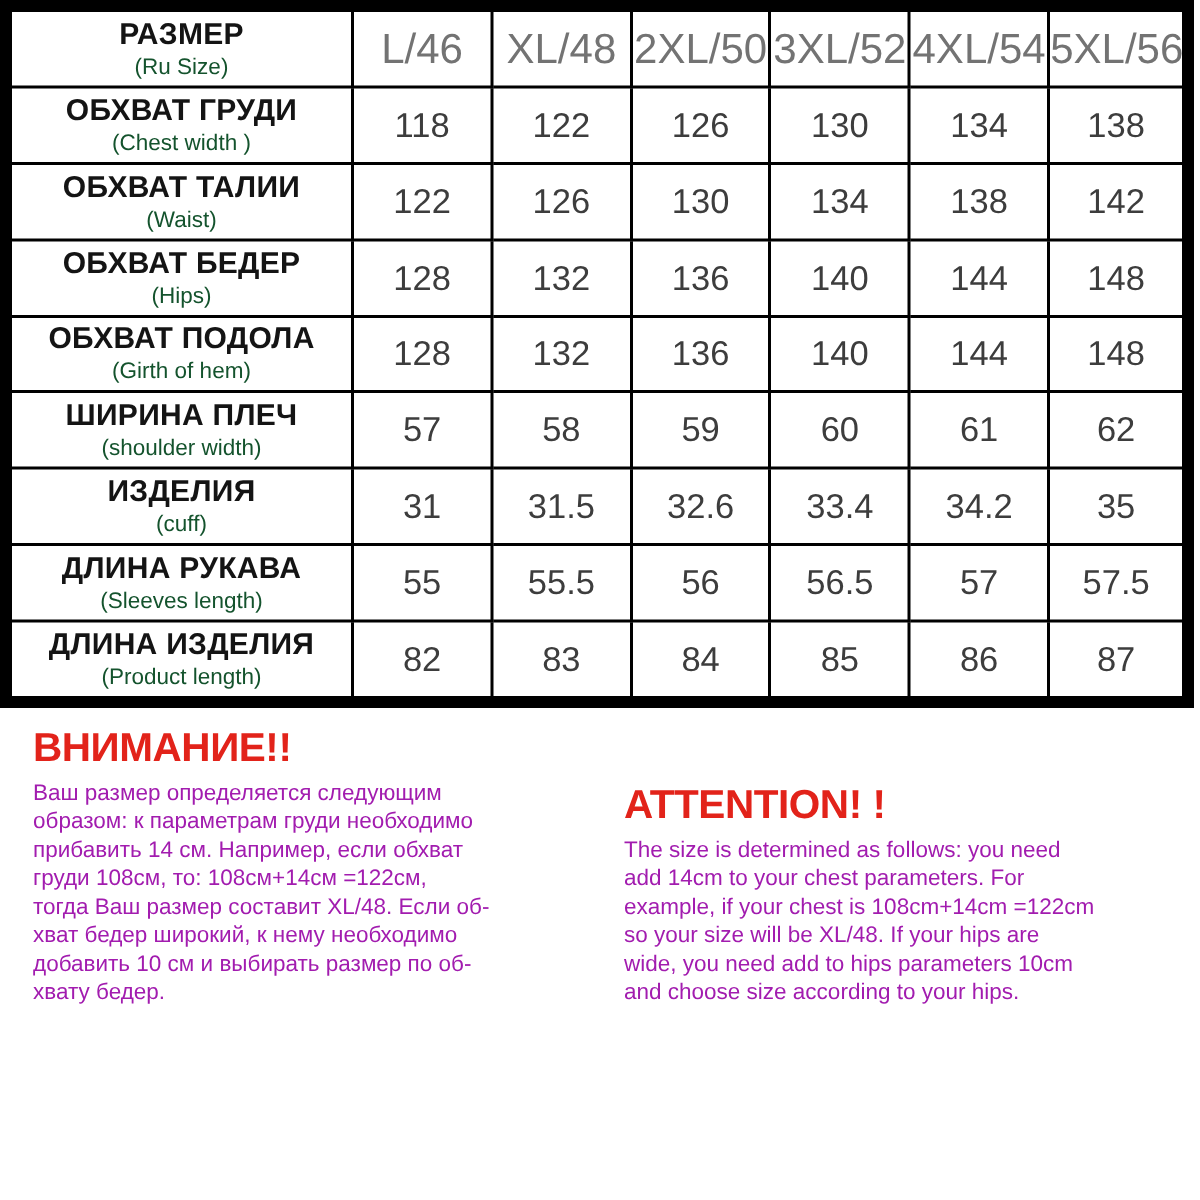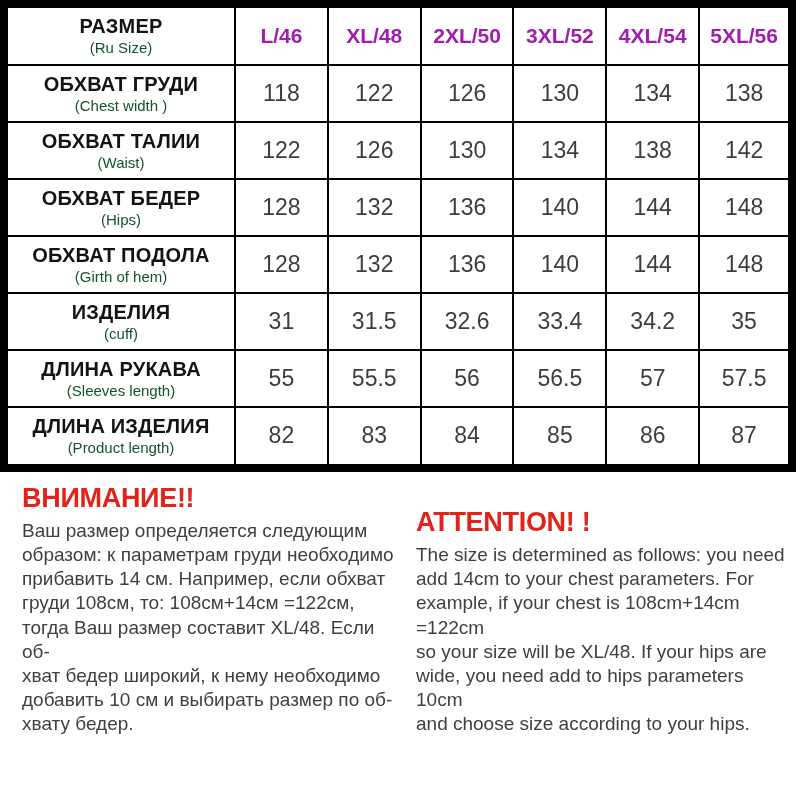--- a/index.html
+++ b/index.html
@@ -29,41 +29,41 @@
     letter-spacing: 0.2px;
     color: #141414;
     line-height: 1.15;
   }
   .sublabel {
     font-size: 15px;
     color: #14532d;
     line-height: 1.15;
     margin-top: 1px;
   }
-  .size-cell { font-size: 21px; color: #a21caf; font-weight: bold; }
+  .size-cell { font-size: 28px; color: #737373; }
   .value-cell { font-size: 23px; color: #3d3d3d; }
 
   .notes {
     display: flex;
     padding: 9px 4px 0 22px;
     gap: 16px;
     align-items: flex-end;
   }
   .note { width: 378px; }
   .note-heading {
     color: #e2231a;
     font-size: 27px;
     font-weight: bold;
     letter-spacing: -0.3px;
     margin: 2px 0 5px 0;
   }
   .note-text {
-    font-size: 19px;
+    font-size: 15px;
     line-height: 1.27;
-    color: #404040;
+    color: #a21caf;
     white-space: pre-line;
   }
 </style>
 </head>
 <body>
 
 <div>
 
   <table class="size-table">
     <tbody>
@@ -125,20 +125,32 @@
           <div class="sublabel">(Girth of hem)</div>
         </td>
         <td class="value-cell">128</td>
         <td class="value-cell">132</td>
         <td class="value-cell">136</td>
         <td class="value-cell">140</td>
         <td class="value-cell">144</td>
         <td class="value-cell">148</td>
       </tr>
 
+      <tr>
+        <td class="label-col">
+          <div class="label">ШИРИНА ПЛЕЧ</div>
+          <div class="sublabel">(shoulder width)</div>
+        </td>
+        <td class="value-cell">57</td>
+        <td class="value-cell">58</td>
+        <td class="value-cell">59</td>
+        <td class="value-cell">60</td>
+        <td class="value-cell">61</td>
+        <td class="value-cell">62</td>
+      </tr>
 
       <tr>
         <td class="label-col">
           <div class="label">ИЗДЕЛИЯ</div>
           <div class="sublabel">(cuff)</div>
         </td>
         <td class="value-cell">31</td>
         <td class="value-cell">31.5</td>
         <td class="value-cell">32.6</td>
         <td class="value-cell">33.4</td>

